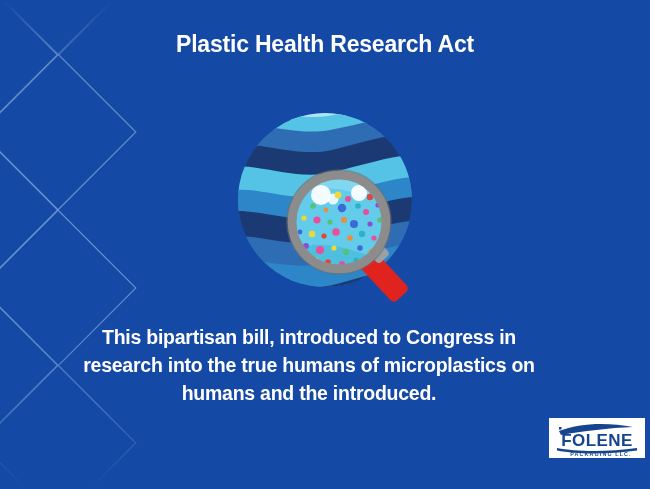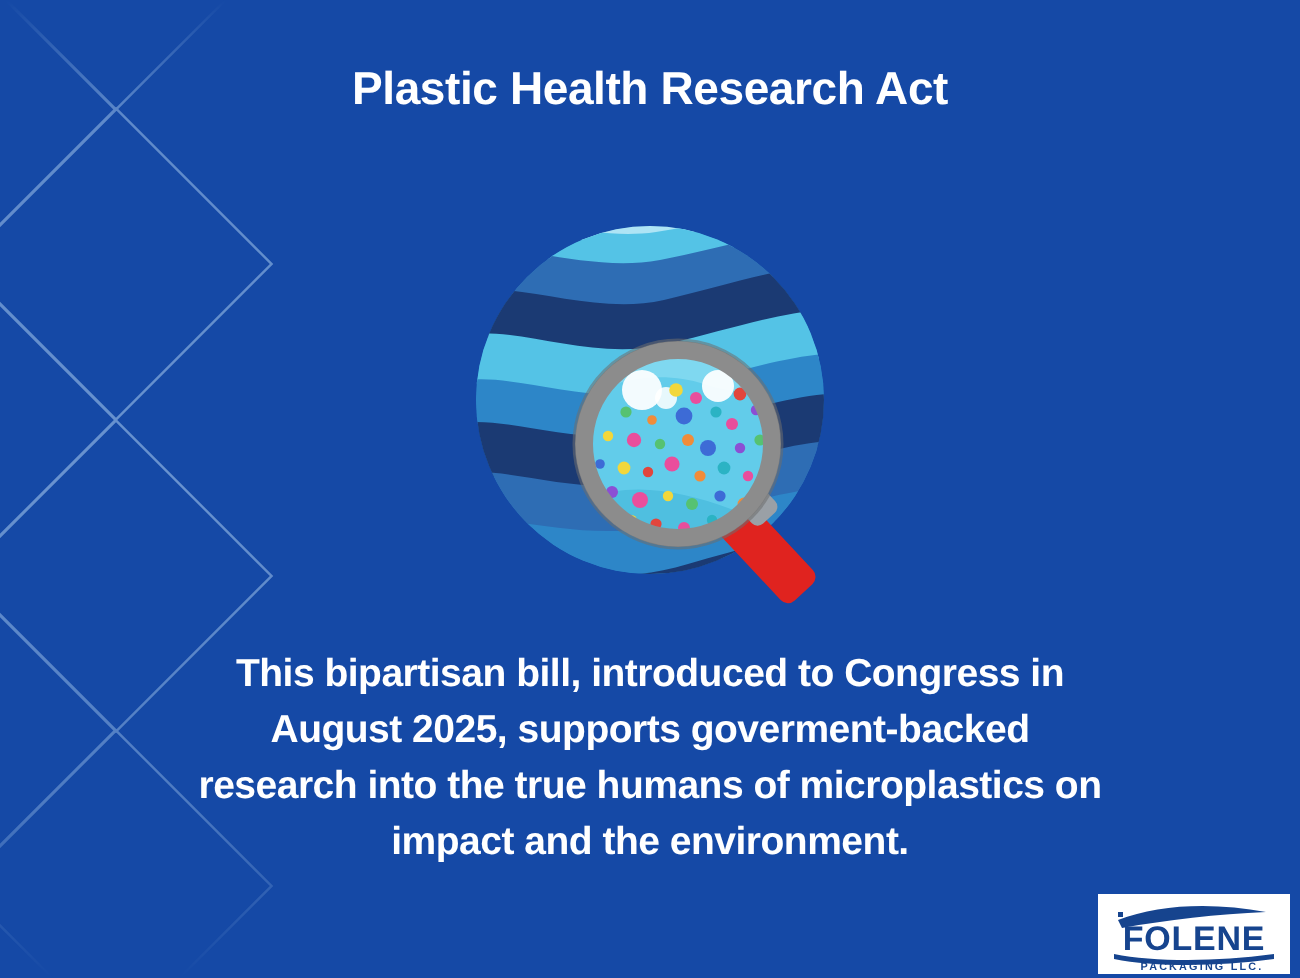--- a/index.html
+++ b/index.html
@@ -48,39 +48,39 @@
     position: absolute;
     left: 218px;
     top: 100px;
     width: 215px;
     height: 210px;
   }
 
   
   #body-block {
     position: absolute;
-    left: 60px;
+    left: 44px;
     top: 323px;
     width: 530px;
     text-align: center;
   }
   .body-line {
     color: #ffffff;
     font-size: 19.5px;
     font-weight: bold;
     line-height: 28px;
     letter-spacing: -0.25px;
     white-space: nowrap;
   }
 
   
   #logo-box {
     position: absolute;
     left: 549px;
-    top: 447px;
+    top: 418px;
     width: 96px;
     height: 40px;
     background: #ffffff;
     overflow: hidden;
   }
   #logo-inner {
     position: absolute;
     left: 0;
     top: 0;
     width: 96px;
@@ -221,23 +221,22 @@
         <circle cx="98" cy="160" r="2.4" fill="#F2D73B"></circle>
       </g>
     </g>
 
     <circle cx="121" cy="122" r="47" fill="none" stroke="#8C8C8C" stroke-width="9"></circle>
     <circle cx="121" cy="122" r="52" fill="none" stroke="#6E6E6E" stroke-width="1.5" opacity="0.55"></circle>
   </svg>
 
   <div id="body-block">
     <div class="body-line">This bipartisan bill, introduced to Congress in</div>
-    <div class="body-line">August 2025, supports goverment-backed</div>
     <div class="body-line">research into the true humans of microplastics on</div>
-    <div class="body-line">impact and the environment.</div>
+    <div class="body-line">humans and the introduced.</div>
   </div>
 
   <div id="logo-box">
     <svg id="logo-inner" viewBox="0 0 96 40" aria-hidden="true">
       <rect x="0" y="0" width="96" height="40" fill="#ffffff"></rect>
 
       <path d="M 10,13 C 30,5 58,4 84,9 C 60,10 34,13 12,17 Z" fill="#16448E"></path>
 
       <rect x="10" y="9" width="2.5" height="2.5" fill="#16448E"></rect>
 

